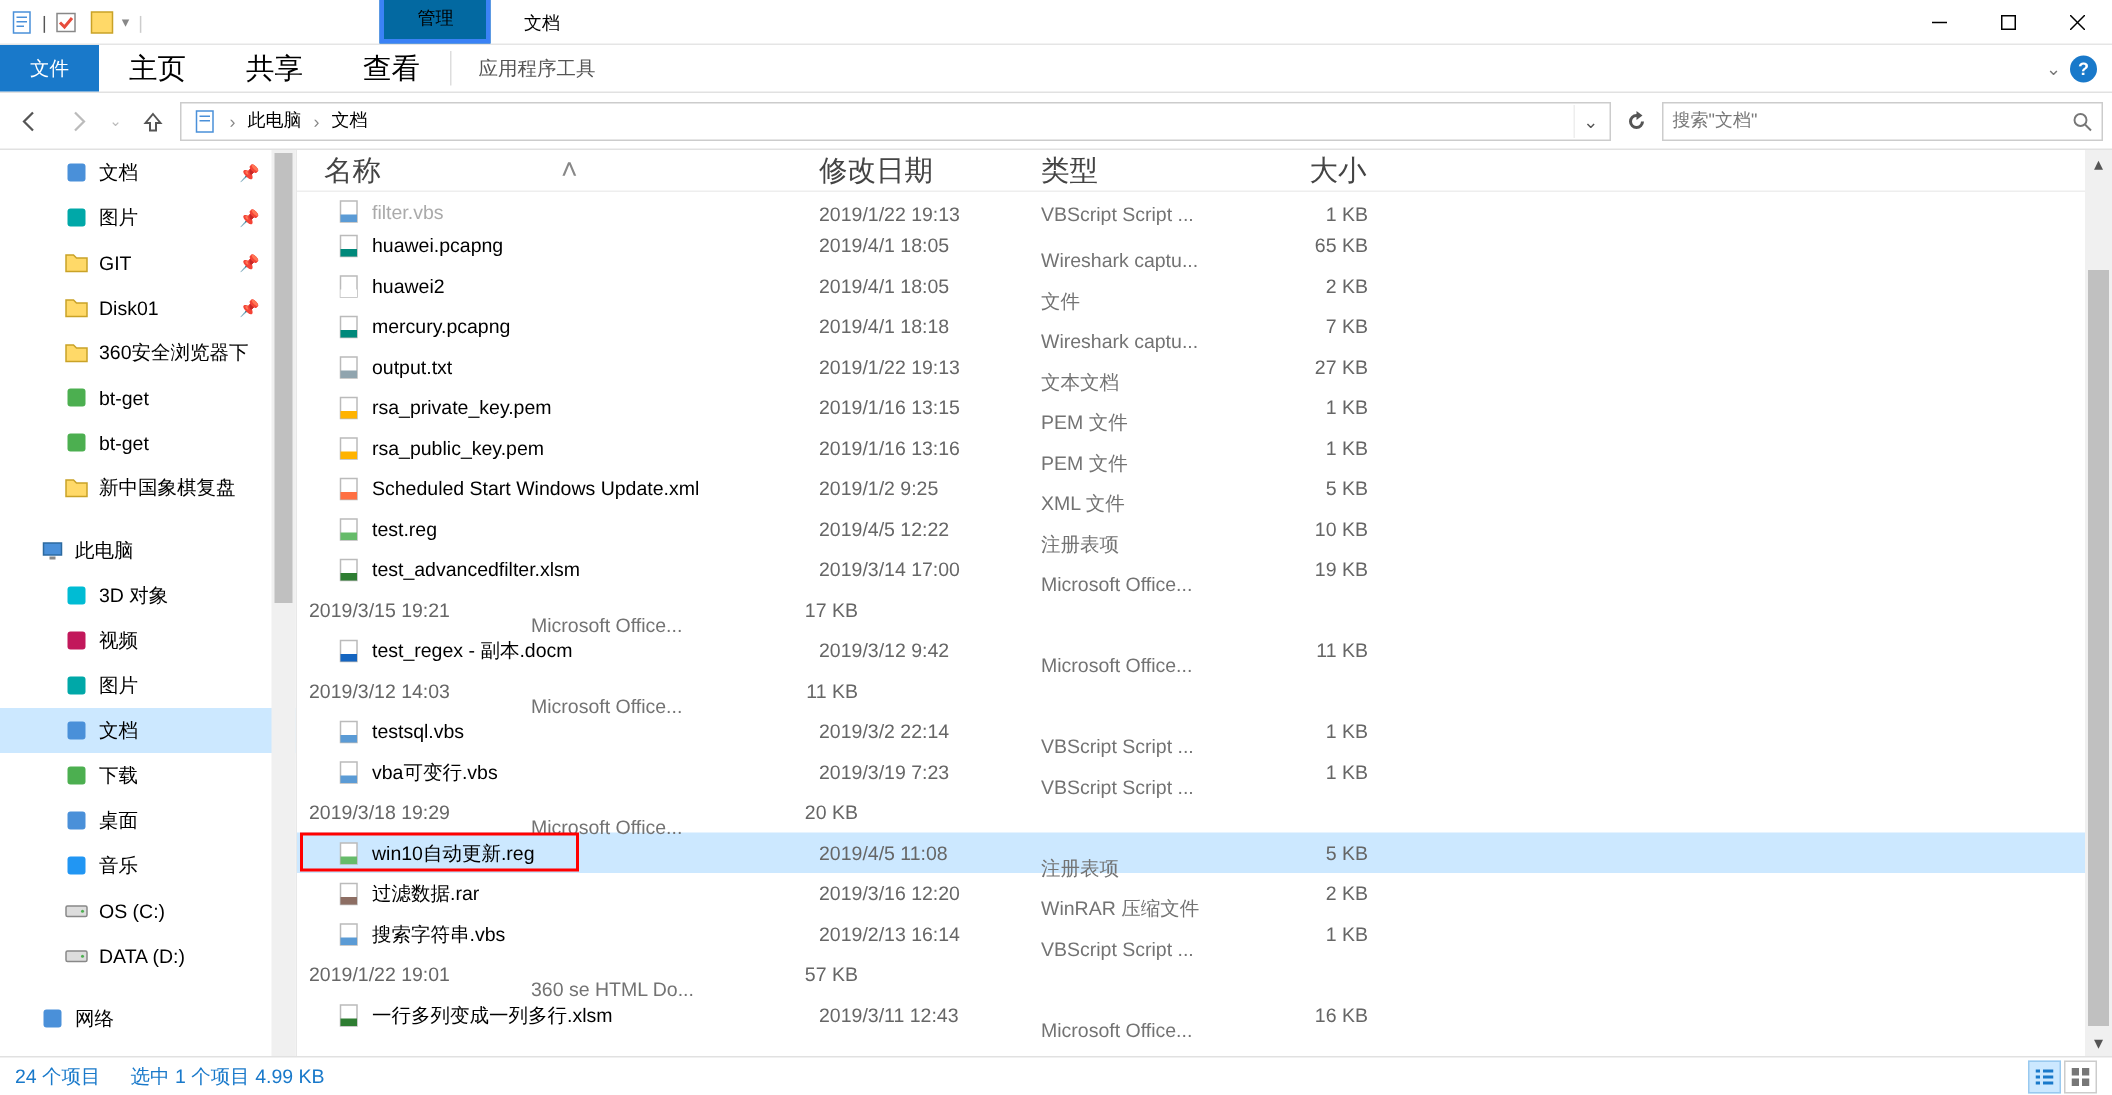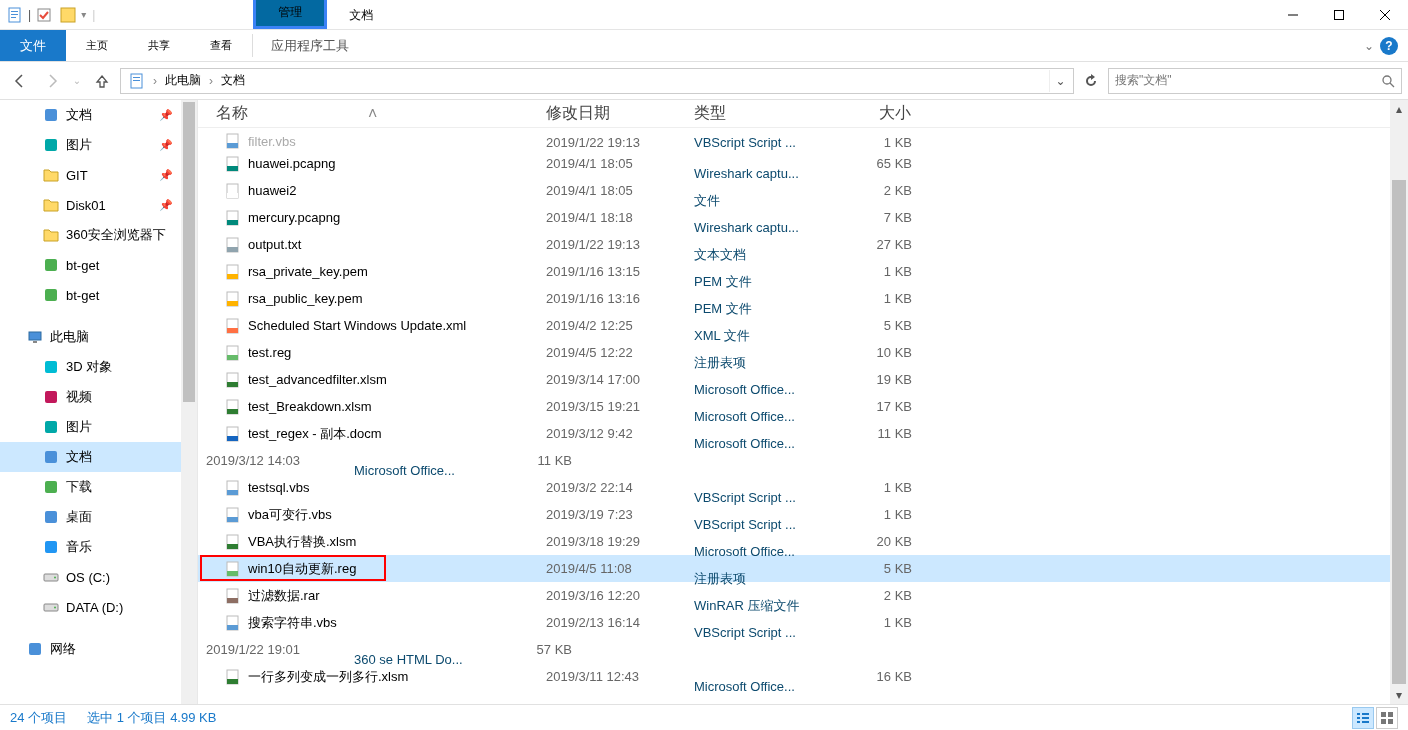--- a/index.html
+++ b/index.html
@@ -11,21 +11,21 @@
   .qat .qicon { width:22px; height:22px; display:flex;align-items:center;justify-content:center;}
   .tabstrip { display:flex; align-items:flex-end;}
   .tabstrip .ctxtab { background:#0369a1; border:3px solid #3b82f6; padding:5px 22px; font-size:12px;}
   .tabstrip .ptab { padding:5px 22px; font-size:12px;}
   .winbtns { margin-left:auto; display:flex;}
   .winbtns div { width:46px; display:flex;align-items:center;justify-content:center;}
   
   
   .ribbon { height:32px; background:#fff; border-bottom:1px solid #e1e1e1; display:flex; align-items:stretch;}
   .ribbon .filetab { background:#1979ca; color:#fff; padding:0 20px; display:flex;align-items:center; font-size:13px;}
-  .ribbon .rtab { padding:0 20px; display:flex; align-items:center; font-size:11px;}
+  .ribbon .rtab { padding:0 20px; display:flex; align-items:center; font-size:19px;}
   .ribbon .ctxlabel { padding:0 18px; display:flex;align-items:center; font-size:13px; color:#555;}
   .ribbon .right { margin-left:auto; display:flex; align-items:center; padding-right:10px; gap:6px;}
   .help-icon {width:18px;height:18px;border-radius:50%;background:#1979ca;color:#fff;display:flex;align-items:center;justify-content:center;font-size:12px;font-weight:bold;}
   
   
   .navbar { height:38px; border-bottom:1px solid #e1e1e1; display:flex; align-items:center; padding:4px 6px; gap:4px;}
   .navbtn { width:28px;height:28px;display:flex;align-items:center;justify-content:center;color:#555;}
   .navbtn.disabled{color:#bbb;}
   .addr { flex:0 0 954px; height:26px; border:1px solid #ccc; display:flex; align-items:center; padding:0 2px;}
   .addr .crumb{padding:0 6px;}
@@ -45,32 +45,32 @@
   .navpane .thumb{background:#c0c0c0;position:absolute;left:2px;right:2px;top:2px;height:300px;}
   .nav-item{height:30px;display:flex;align-items:center;padding-left:42px;position:relative;font-size:13px;}
   .nav-item .pin{position:absolute;right:24px;color:#777;font-size:11px;}
   .nav-item.sel{background:#cce8ff;}
   .nav-item.hdr{padding-left:26px;}
   .nav-item .nicon{width:18px;height:18px;margin-right:6px;display:flex;align-items:center;justify-content:center;}
   .nav-spacer{height:12px;}
   
   
   .listarea{flex:1;position:relative;overflow:hidden;}
-  .cols{height:28px;display:flex;align-items:center;border-bottom:1px solid #eee;font-size:16px;color:#444;}
+  .cols{height:28px;display:flex;align-items:center;border-bottom:1px solid #eee;font-size:19px;color:#444;}
   .cols .col{padding:0 8px;border-right:1px solid transparent;}
   .c-name{flex:0 0 340px;padding-left:18px!important;display:flex;align-items:center;gap:120px;}
   .c-date{flex:0 0 148px;}
   .c-type{flex:0 0 150px;}
   .c-size{flex:0 0 84px;text-align:right;}
   .row{height:27px;display:flex;align-items:center;font-size:13px;}
   .row.sel{background:#cce8ff;}
   .row .cell{padding:0 8px;}
   .row .n{flex:0 0 340px;display:flex;align-items:center;gap:6px;padding-left:26px;}
   .row .d{flex:0 0 148px;color:#666;}
-  .row .t{flex:0 0 150px;color:#0c4a6e;overflow:hidden;text-overflow:ellipsis;white-space:nowrap;margin-top:20px;}
+  .row .t{flex:0 0 150px;color:#737373;overflow:hidden;text-overflow:ellipsis;white-space:nowrap;margin-top:20px;}
   .row .s{flex:0 0 84px;text-align:right;color:#666;}
   .ficon{width:18px;height:18px;display:inline-flex;align-items:center;justify-content:center;font-size:12px;}
   .highlight-box{position:absolute;border:2px solid #ff0000;pointer-events:none;}
   .list-scroll{width:18px;background:#f0f0f0;position:absolute;right:0;top:0;bottom:0;}
   .list-scroll .thumb{background:#c0c0c0;position:absolute;left:2px;right:2px;top:80px;bottom:20px;}
   .list-scroll .arr{height:18px;display:flex;align-items:center;justify-content:center;color:#555;}
   
   
   .status{height:26px;border-top:1px solid #e1e1e1;display:flex;align-items:center;padding:0 10px;gap:20px;font-size:13px;color:#1979ca;}
   .status .right{margin-left:auto;display:flex;gap:2px;}
@@ -251,20 +251,28 @@
           <span>bt-get</span>
         </div>
         <div class="nav-item">
           <span class="nicon">
             <svg width="14" height="14">
               <rect x="1" y="1" width="12" height="12" rx="2" fill="#4caf50"></rect>
             </svg>
           </span>
           <span>bt-get</span>
         </div>
+        <div class="nav-item">
+          <span class="nicon">
+            <svg width="16" height="14">
+              <path d="M1 2 L6 2 L8 4 L15 4 L15 13 L1 13 Z" fill="#ffd968" stroke="#c9a227"></path>
+            </svg>
+          </span>
+          <span>新中国象棋复盘</span>
+        </div>
         <div class="nav-spacer"></div>
         <div class="nav-item hdr">
           <span class="nicon">
             <svg width="16" height="14">
               <rect x="2" y="2" width="12" height="8" fill="#4a90d9" stroke="#2c6aa0"></rect>
               <rect x="6" y="11" width="4" height="2" fill="#888"></rect>
             </svg>
           </span>
           <span>此电脑</span>
         </div>
@@ -469,21 +477,21 @@
         <div class="row">
           <div class="cell n">
             <span class="ficon">
               <svg width="16" height="16">
                 <rect x="2" y="1" width="11" height="14" fill="#fff" stroke="#bbb"></rect>
                 <rect x="2" y="10" width="11" height="5" fill="#ff7043"></rect>
               </svg>
             </span>
             <span>Scheduled Start Windows Update.xml</span>
           </div>
-          <div class="cell d">2019/4/2 12:25</div>
+          <div class="cell d">2019/1/2 9:25</div>
           <div class="cell t">XML 文件</div>
           <div class="cell s">5 KB</div>
         </div>
         <div class="row">
           <div class="cell n">
             <span class="ficon">
               <svg width="16" height="16">
                 <rect x="2" y="1" width="11" height="14" fill="#fff" stroke="#bbb"></rect>
                 <rect x="2" y="10" width="11" height="5" fill="#66bb6a"></rect>
               </svg>
@@ -502,29 +510,20 @@
                 <rect x="2" y="10" width="11" height="5" fill="#2e7d32"></rect>
               </svg>
             </span>
             <span>test_advancedfilter.xlsm</span>
           </div>
           <div class="cell d">2019/3/14 17:00</div>
           <div class="cell t">Microsoft Office...</div>
           <div class="cell s">19 KB</div>
         </div>
         <div class="row">
-          <div class="cell n">
-            <span class="ficon">
-              <svg width="16" height="16">
-                <rect x="2" y="1" width="11" height="14" fill="#fff" stroke="#bbb"></rect>
-                <rect x="2" y="10" width="11" height="5" fill="#2e7d32"></rect>
-              </svg>
-            </span>
-            <span>test_Breakdown.xlsm</span>
-          </div>
           <div class="cell d">2019/3/15 19:21</div>
           <div class="cell t">Microsoft Office...</div>
           <div class="cell s">17 KB</div>
         </div>
         <div class="row">
           <div class="cell n">
             <span class="ficon">
               <svg width="16" height="16">
                 <rect x="2" y="1" width="11" height="14" fill="#fff" stroke="#bbb"></rect>
                 <rect x="2" y="10" width="11" height="5" fill="#1565c0"></rect>
@@ -563,29 +562,20 @@
                 <rect x="2" y="10" width="11" height="5" fill="#5b9bd5"></rect>
               </svg>
             </span>
             <span>vba可变行.vbs</span>
           </div>
           <div class="cell d">2019/3/19 7:23</div>
           <div class="cell t">VBScript Script ...</div>
           <div class="cell s">1 KB</div>
         </div>
         <div class="row">
-          <div class="cell n">
-            <span class="ficon">
-              <svg width="16" height="16">
-                <rect x="2" y="1" width="11" height="14" fill="#fff" stroke="#bbb"></rect>
-                <rect x="2" y="10" width="11" height="5" fill="#2e7d32"></rect>
-              </svg>
-            </span>
-            <span>VBA执行替换.xlsm</span>
-          </div>
           <div class="cell d">2019/3/18 19:29</div>
           <div class="cell t">Microsoft Office...</div>
           <div class="cell s">20 KB</div>
         </div>
         <div class="row sel">
           <div class="cell n">
             <span class="ficon">
               <svg width="16" height="16">
                 <rect x="2" y="1" width="11" height="14" fill="#fff" stroke="#bbb"></rect>
                 <rect x="2" y="10" width="11" height="5" fill="#66bb6a"></rect>

